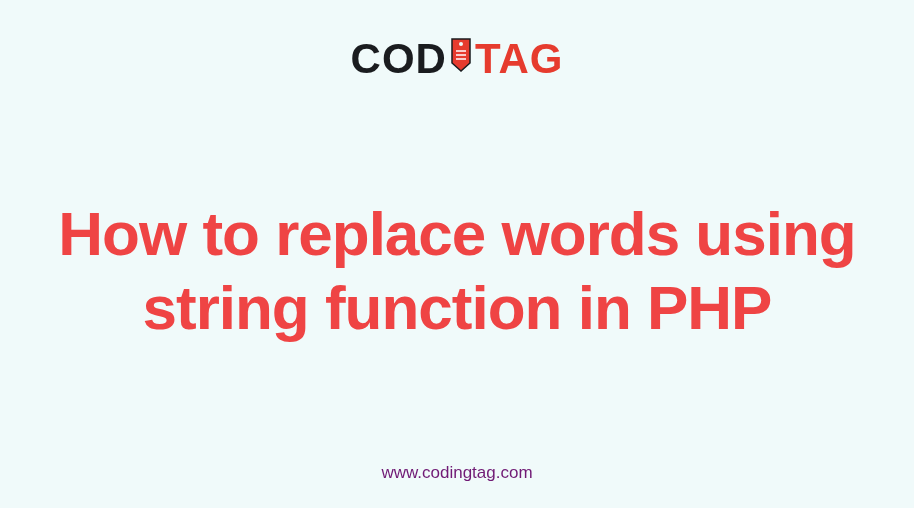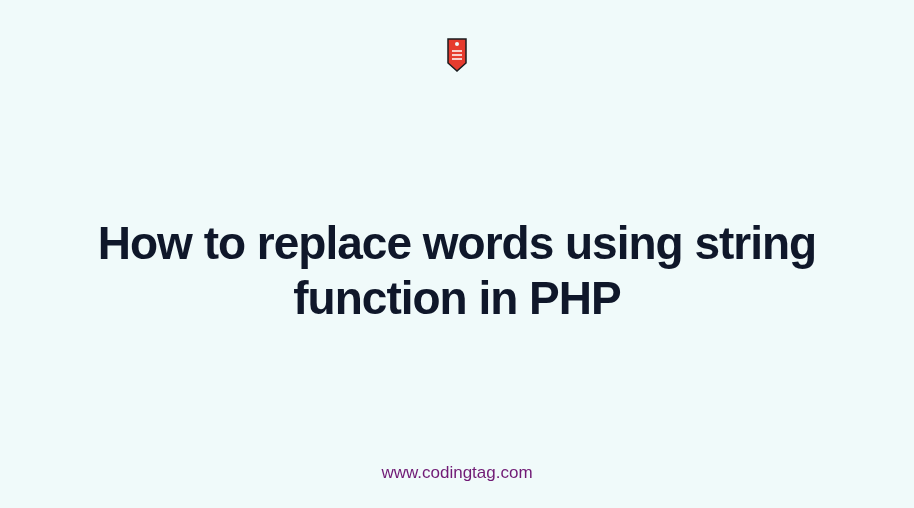--- a/index.html
+++ b/index.html
@@ -37,49 +37,51 @@
     }
     .logo-tag {
       color: #e63b2e;
     }
     .logo-icon {
       display: inline-block;
       margin: 0 1px;
       vertical-align: middle;
     }
     .headline {
-      font-size: 46px;
+      font-size: 62px;
       font-weight: 900;
-      color: #0f172a;
+      color: #ef4444;
       text-align: center;
       line-height: 1.2;
       letter-spacing: -1px;
       max-width: 820px;
       margin-top: 16px;
       margin-bottom: 20px;
     }
     .footer-url {
       font-size: 17px;
       color: #701a75;
       text-align: center;
       font-weight: 400;
     }
   </style>
 </head>
 <body>
 
 <div class="logo-container">
   <div class="logo-text">
+    <span class="logo-coding">COD</span>
     <span class="logo-icon">
       <svg width="26" height="36" viewBox="0 0 26 36">
         <path d="M 4 2 L 22 2 L 22 26 L 13 34 L 4 26 Z" fill="#e63b2e" stroke="#1a1c1f" stroke-width="1.5"></path>
         <circle cx="13" cy="7" r="2" fill="#f0fafa"></circle>
         <line x1="8" y1="14" x2="18" y2="14" stroke="#fff" stroke-width="1.5"></line>
         <line x1="8" y1="18" x2="18" y2="18" stroke="#fff" stroke-width="1.5"></line>
         <line x1="8" y1="22" x2="18" y2="22" stroke="#fff" stroke-width="1.5"></line>
       </svg>
     </span>
+    <span class="logo-tag">TAG</span>
   </div>
 </div>
 
 <h1 class="headline">How to replace words using string function in PHP</h1>
 
 <div class="footer-url">www.codingtag.com</div>
 
 </body></html>

